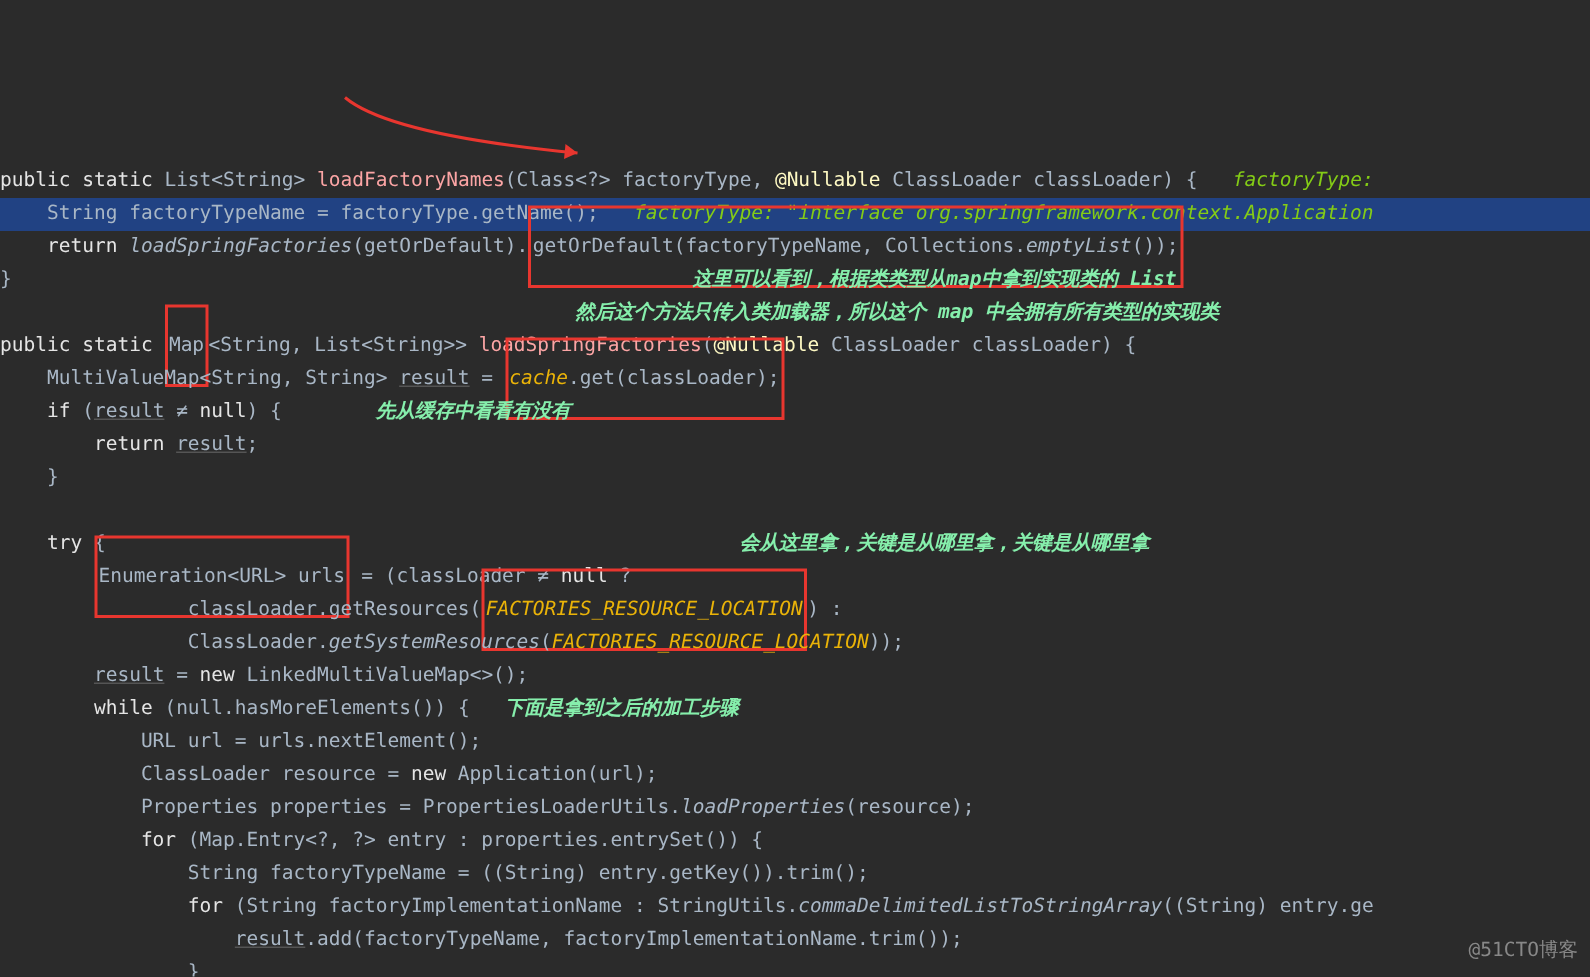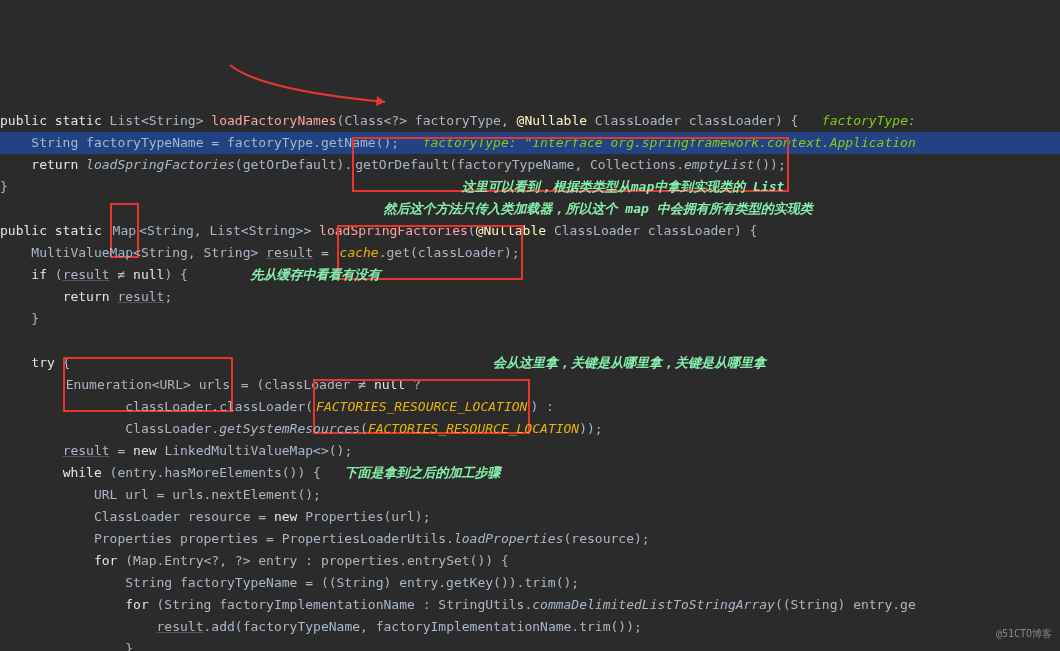--- a/index.html
+++ b/index.html
@@ -19,47 +19,47 @@
   .kw { color: #e5e5e5; }
   .hint { color: #84cc16; font-style: italic; }
   .anno { color: #fef9c3; }
   .method { color: #fca5a5; }
   .static-call { font-style: italic; color: #A9B7C6; }
   .static-field { font-style: italic; color: #eab308; }
   .var-u { text-decoration: underline; text-decoration-color: #555; }
   .highlight-line { background: #214283; display: inline-block; width: 100%; }
   .box { border: 2px solid #E8362F; padding: 18px 1px; }
   .ann { color: #86efac; font-weight: bold; font-style: italic; font-family: 'Consolas', monospace; }
-  .watermark { position: absolute; right: 8px; bottom: 6px; color: #888; font-size: 10px; font-style: normal; }
+  .watermark { position: absolute; right: 8px; bottom: 6px; color: #888; font-size: 13px; font-style: normal; }
 </style>
 </head>
 <body>
 
 
 
 <div class="code">
 <span><span class="kw">public</span> <span class="kw">static</span><span> List&lt;String&gt; </span><span class="method">loadFactoryNames</span><span>(Class&lt;?&gt; factoryType, </span><span class="anno">@Nullable</span><span> ClassLoader classLoader) {   </span><span class="hint">factoryType:</span></span>
 <span class="highlight-line"><span>    String factoryTypeName = factoryType.getName();   </span><span class="hint">factoryType: "interface org.springframework.context.Application</span></span>
 <span><span>    </span><span class="kw">return</span><span> </span><span class="static-call">loadSpringFactories</span><span>(getOrDefault).</span><span class="box"><span>getOrDefault(factoryTypeName, Collections.</span><span class="static-call">emptyList</span><span>());</span></span></span>
 <span>}</span>                                                          <span class="ann">这里可以看到，根据类类型从map中拿到实现类的 List</span>
                                                  <span class="ann">然后这个方法只传入类加载器，所以这个 map 中会拥有所有类型的实现类</span>
 <span><span class="kw">public</span> <span class="kw">static</span><span> </span><span class="box">Map</span><span>&lt;String, List&lt;String&gt;&gt; </span><span class="method">loadSpringFactories</span><span>(</span><span class="anno">@Nullable</span><span> ClassLoader classLoader) {</span></span>
 <span><span>    MultiValueMap&lt;String, String&gt; </span><span class="var-u">result</span><span> = </span><span class="box"><span class="static-field">cache</span><span>.get(classLoader);</span></span></span>
 <span><span>    </span><span class="kw">if</span><span> (</span><span class="var-u">result</span><span> ≠ </span><span class="kw">null</span><span>) {</span>        <span class="ann">先从缓存中看看有没有</span></span>
 <span><span>        </span><span class="kw">return</span><span> </span><span class="var-u">result</span><span>;</span></span>
 <span>    }</span>
 
 <span><span>    </span><span class="kw">try</span><span> {</span>                                                      <span class="ann">会从这里拿，关键是从哪里拿，关键是从哪里拿</span></span>
 <span><span>        </span><span class="box">Enumeration&lt;URL&gt; urls</span><span> = (classLoader ≠ </span><span class="kw">null</span><span> ?</span></span>
-<span><span>                classLoader.classLoader(</span><span class="box"><span class="static-field">FACTORIES_RESOURCE_LOCATION</span></span><span>) :</span></span>
+<span><span>                classLoader.getResources(</span><span class="box"><span class="static-field">FACTORIES_RESOURCE_LOCATION</span></span><span>) :</span></span>
 <span><span>                ClassLoader.</span><span class="static-call">getSystemResources</span><span>(</span><span class="static-field">FACTORIES_RESOURCE_LOCATION</span><span>));</span></span>
 <span><span>        </span><span class="var-u">result</span><span> = </span><span class="kw">new</span><span> LinkedMultiValueMap&lt;&gt;();</span></span>
-<span><span>        </span><span class="kw">while</span><span> (entry.hasMoreElements()) {</span>   <span class="ann">下面是拿到之后的加工步骤</span></span>
+<span><span>        </span><span class="kw">while</span><span> (null.hasMoreElements()) {</span>   <span class="ann">下面是拿到之后的加工步骤</span></span>
 <span>            URL url = urls.nextElement();</span>
-<span><span>            ClassLoader resource = </span><span class="kw">new</span><span> Properties(url);</span></span>
+<span><span>            ClassLoader resource = </span><span class="kw">new</span><span> Application(url);</span></span>
 <span><span>            Properties properties = PropertiesLoaderUtils.</span><span class="static-call">loadProperties</span><span>(resource);</span></span>
 <span><span>            </span><span class="kw">for</span><span> (Map.Entry&lt;?, ?&gt; entry : properties.entrySet()) {</span></span>
 <span>                String factoryTypeName = ((String) entry.getKey()).trim();</span>
 <span><span>                </span><span class="kw">for</span><span> (String factoryImplementationName : StringUtils.</span><span class="static-call">commaDelimitedListToStringArray</span><span>((String) entry.ge</span></span>
 <span><span>                    </span><span class="var-u">result</span><span>.add(factoryTypeName, factoryImplementationName.trim());</span></span>
 <span>                }</span>
 
 
 
 

